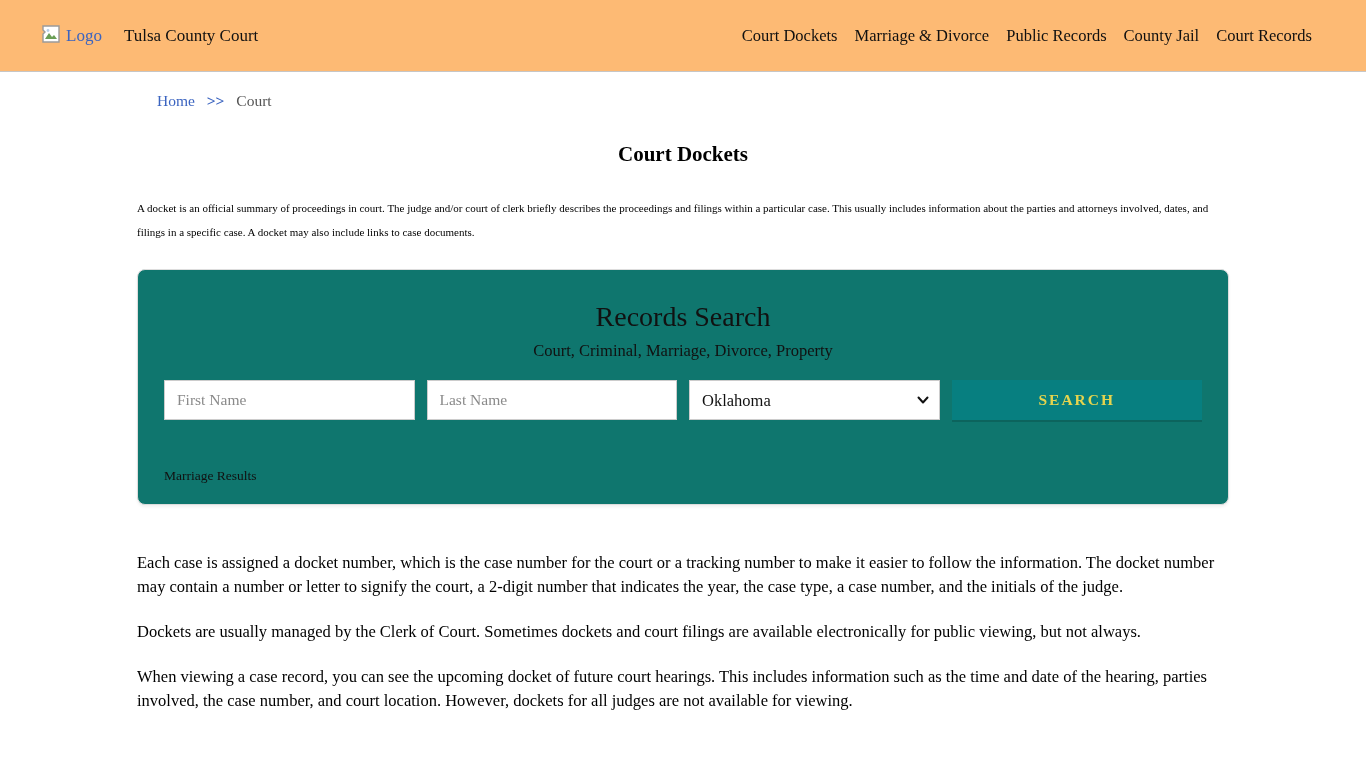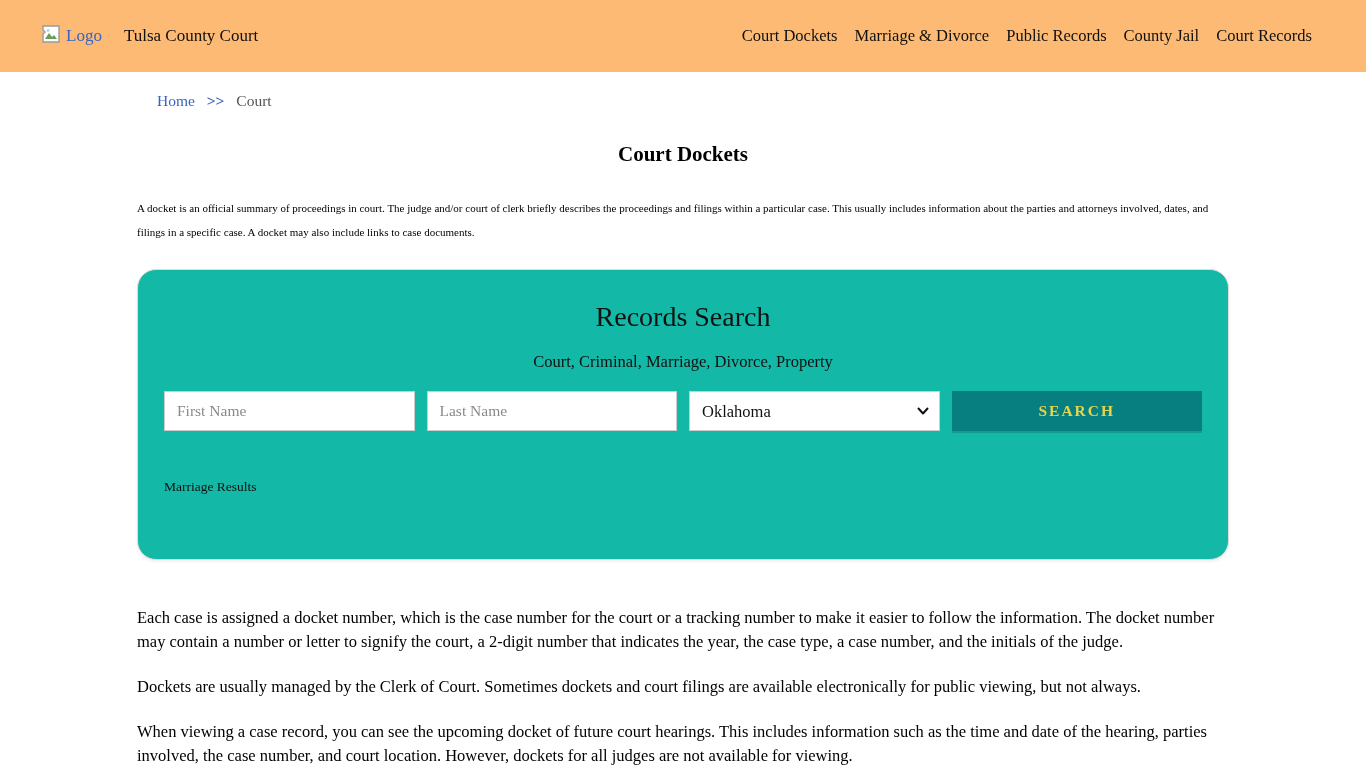--- a/index.html
+++ b/index.html
@@ -75,37 +75,37 @@
 
   .intro {
     margin-top: 30px;
     font-size: 11px;
     line-height: 23.5px;
   }
 
   
   .search-panel {
     margin-top: 25px;
-    background: #14b8a6;
+    background: #0f766e;
     border: 1px solid #dddddd;
-    border-radius: 19px;
-    padding: 30px 26px 64px 26px;
+    border-radius: 8px;
+    padding: 30px 26px 20px 26px;
     box-shadow: 0 2px 3px rgba(0,0,0,0.06);
   }
   .search-title {
     text-align: center;
     font-size: 28px;
     font-weight: normal;
     color: #111111;
     line-height: 34px;
   }
   .search-subtitle {
     text-align: center;
     font-size: 16.5px;
-    margin-top: 18px;
+    margin-top: 7px;
     color: #111111;
   }
   .search-form {
     display: flex;
     gap: 12px;
     margin-top: 19px;
   }
   .search-form .field { flex: 1; height: 40px; }
   .text-input {
     width: 100%;

